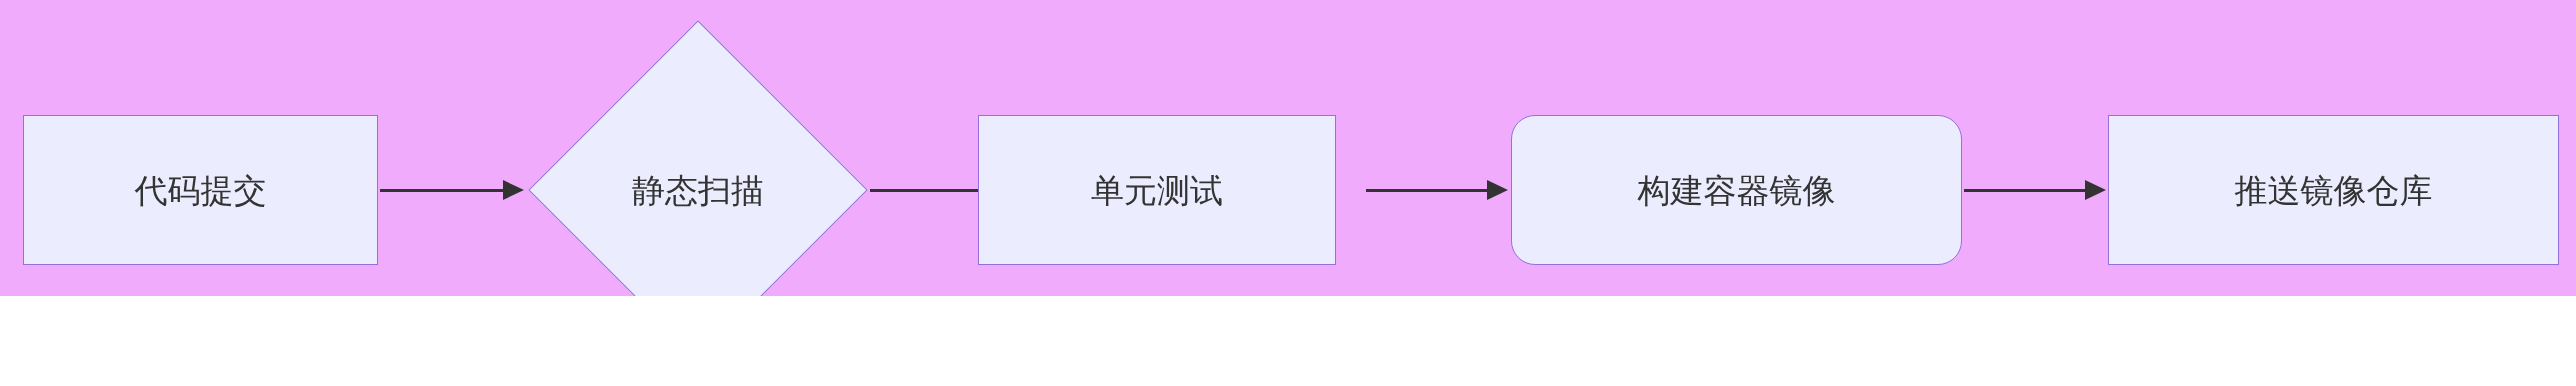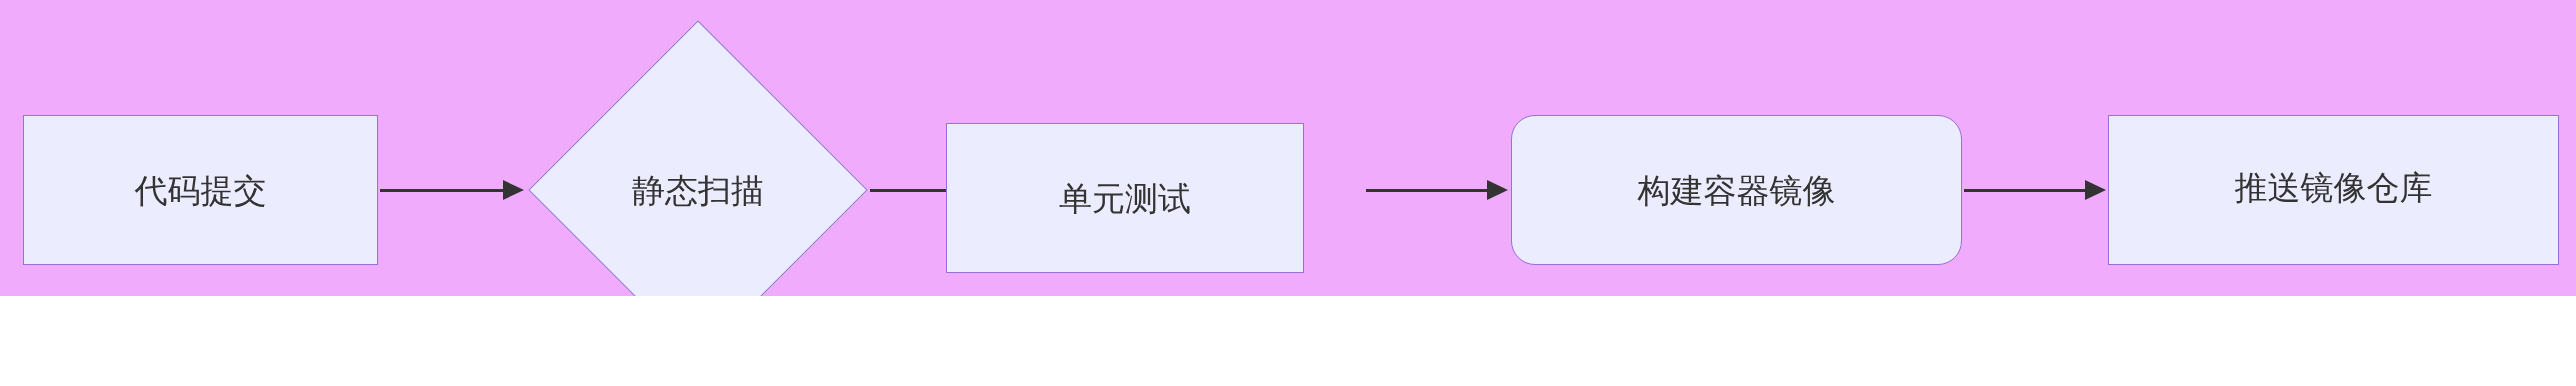--- a/index.html
+++ b/index.html
@@ -72,32 +72,32 @@
   <div class="arrow-head" style="left:503px; top:180px;"></div>
 
   <div class="diamond-shape" style="left:578px; top:70px; width:240px; height:240px;"></div>
   <div class="diamond-label-box" style="left:578px; top:70px; width:240px; height:240px;">
     <span class="node-label">静态扫描</span>
   </div>
 
   <div class="edge-line" style="left:870px; top:189px; width:110px;"></div>
   <div class="arrow-head" style="left:981px; top:180px;"></div>
 
-  <div class="node-rect" style="left:946px; top:115px; width:358px; height:150px;margin-top:8px;">
+  <div class="node-rect" style="left:978px; top:115px; width:358px; height:150px;">
     <span class="node-label">单元测试</span>
   </div>
 
   <div class="edge-line" style="left:1366px; top:189px; width:121px;"></div>
   <div class="arrow-head" style="left:1487px; top:180px;"></div>
 
   <div class="node-rect" style="left:1511px; top:115px; width:451px; height:150px;border-radius:24px;">
     <span class="node-label">构建容器镜像</span>
   </div>
 
   <div class="edge-line" style="left:1964px; top:189px; width:121px;"></div>
   <div class="arrow-head" style="left:2085px; top:180px;"></div>
 
-  <div class="node-rect" style="left:2108px; top:115px; width:451px; height:150px;font-family:Liberation Mono, monospace;">
+  <div class="node-rect" style="left:2108px; top:115px; width:451px; height:150px;">
     <span class="node-label">推送镜像仓库</span>
   </div>
 
 </div>
 
 
 </body></html>

